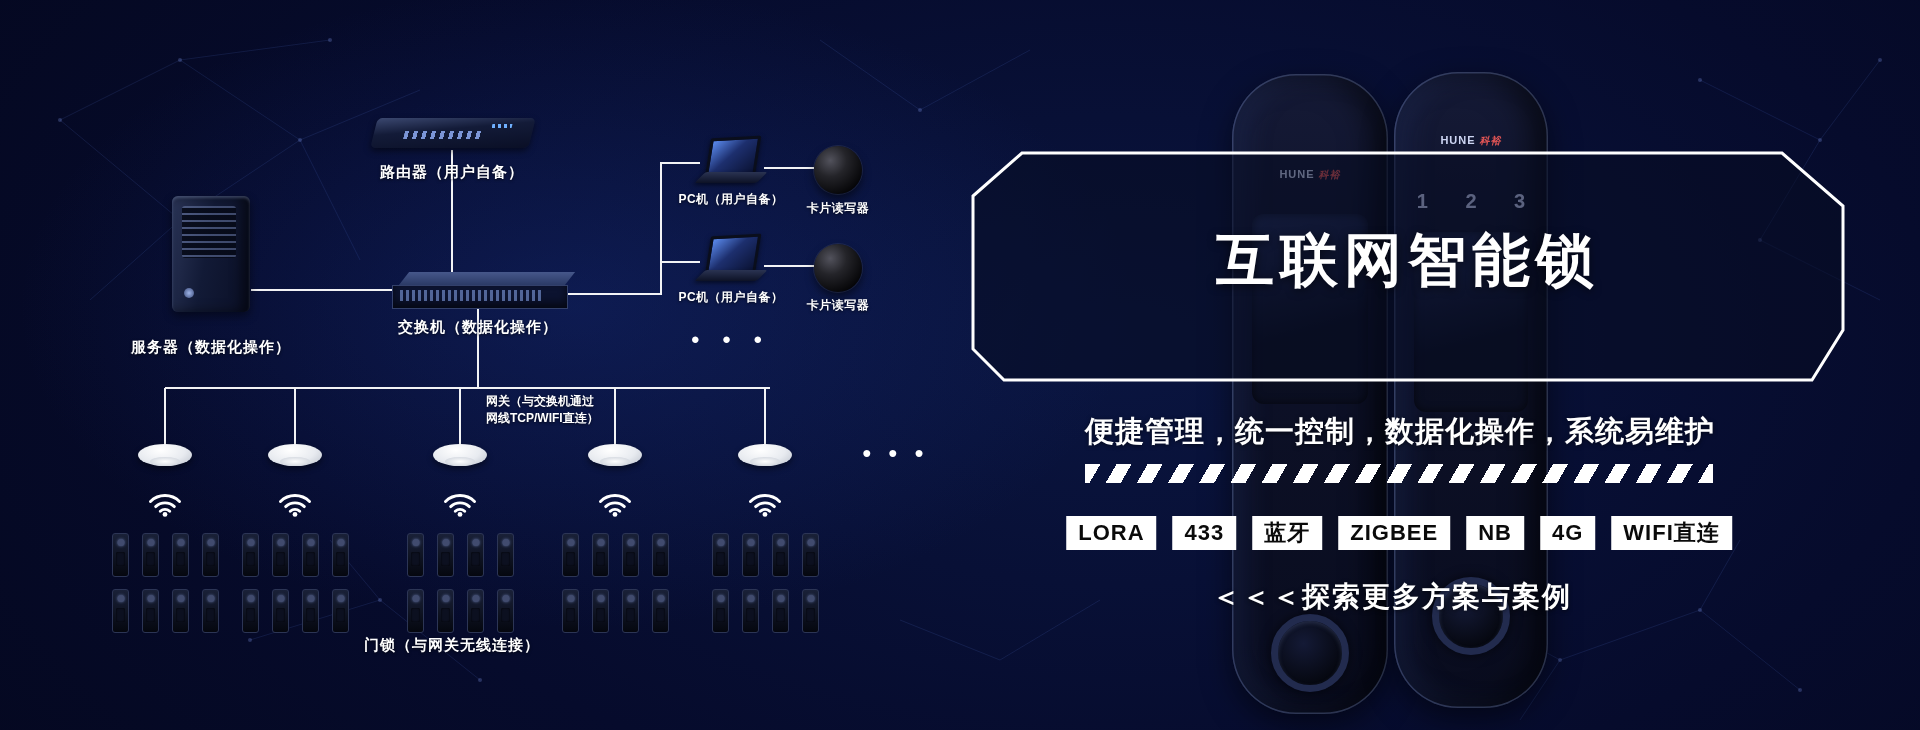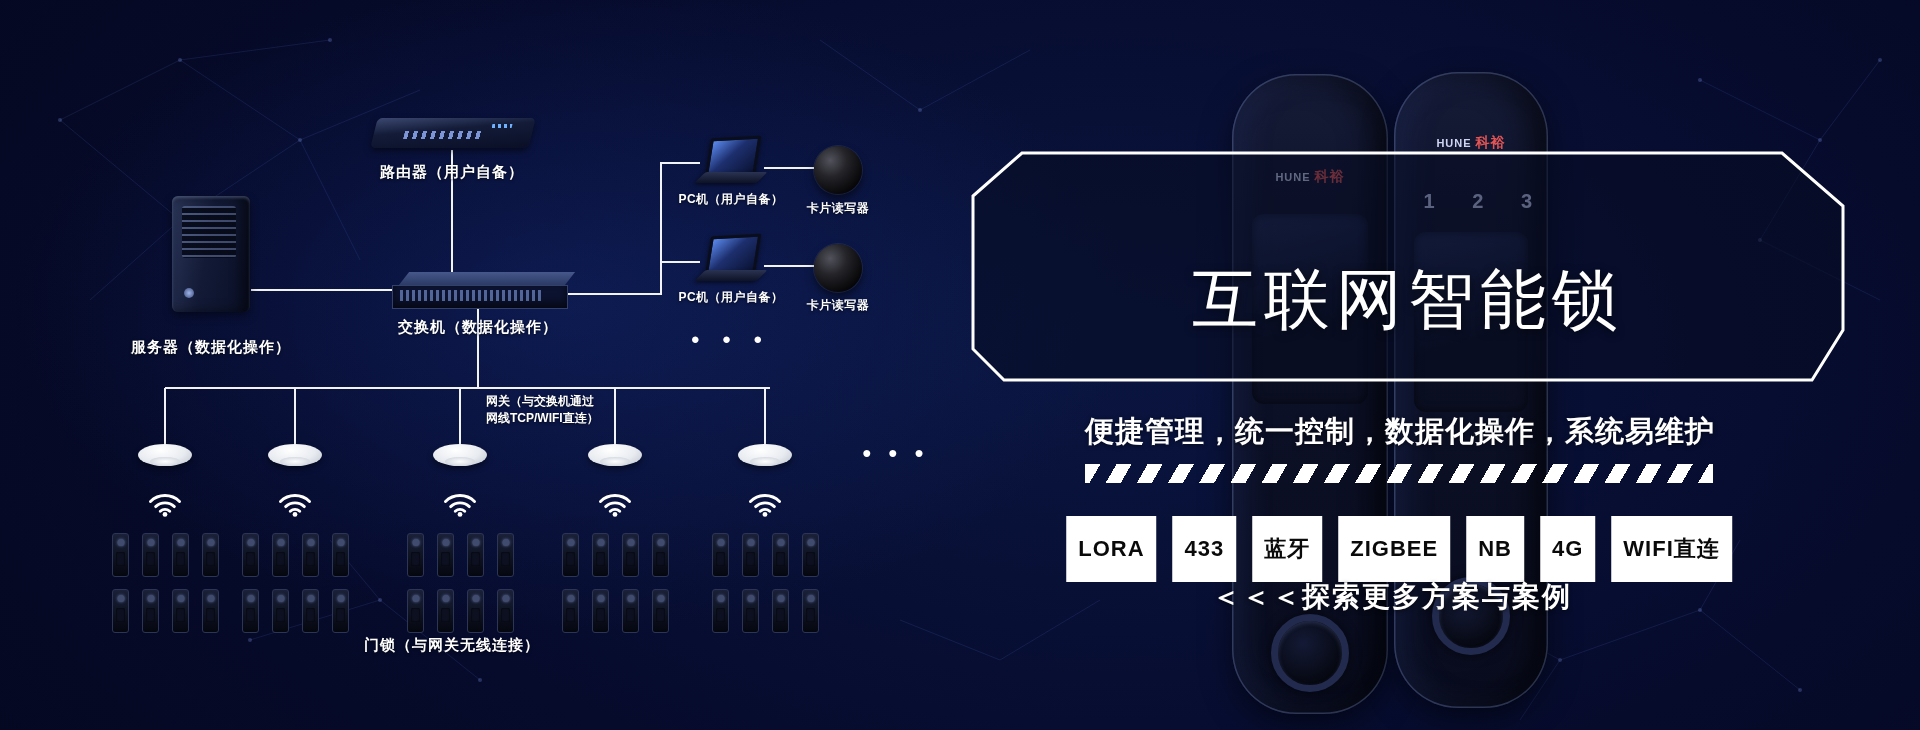--- a/index.html
+++ b/index.html
@@ -78,41 +78,41 @@
   
   .product { position:absolute; border-radius:64px;
     background:linear-gradient(180deg,#151a36 0%,#0d1128 40%,#090c1e 100%);
     box-shadow:inset 0 0 0 1.5px rgba(130,150,210,.30), inset -16px 0 30px rgba(0,0,0,.6),
                inset 14px 0 26px rgba(40,55,110,.30), 0 10px 30px rgba(0,0,0,.5); }
   .lock1 { left:1232px; top:74px; width:156px; height:640px; }
   .lock2 { left:1394px; top:72px; width:154px; height:636px; }
   .lock-brand { position:absolute; left:0; right:0; text-align:center; font-size:11px; letter-spacing:1px;
     color:#cdd5f2; font-weight:bold; }
   .lock1 .lock-brand { top:94px; } .lock2 .lock-brand { top:62px; }
-  .lock-brand .cn { color:#e25555; font-size:14px; }
-  .lock-digits { position:absolute; left:0; right:0; top:118px; text-align:right; font-size:20px;
+  .lock-brand .cn { color:#e25555; font-size:10px;font-style:italic; }
+  .lock-digits { position:absolute; left:0; right:0; top:118px; text-align:center; font-size:20px;
     letter-spacing:16px; text-indent:16px; color:#c2cbf0; font-weight:bold; }
   .lock-screen { position:absolute; left:20px; right:20px; border-radius:12px;
     background:linear-gradient(165deg, rgba(70,95,180,.30) 0%, rgba(10,14,32,.85) 60%);
     box-shadow:inset 0 0 10px rgba(0,0,0,.6); }
   .lock1 .lock-screen { top:140px; height:190px; }
   .lock2 .lock-screen { top:160px; height:180px; }
   .lock-handle { position:absolute; left:50%; transform:translateX(-50%); width:64px; height:64px; border-radius:50%;
     border:7px solid #222b4e; background:radial-gradient(circle at 40% 35%, #141a36, #05070f 75%);
     box-shadow:0 0 12px rgba(0,0,0,.6), inset 0 2px 4px rgba(120,140,200,.25); }
   .lock1 .lock-handle { top:540px; } .lock2 .lock-handle { top:505px; }
 
-  .title { position:absolute; left:1408px; top:222px; transform:translateX(-50%); font-size:66px; font-weight:400;
-    letter-spacing:6px; white-space:nowrap; color:#fff; text-shadow:0 2px 8px rgba(0,0,0,.55);margin-top:33px; }
+  .title { position:absolute; left:1408px; top:222px; transform:translateX(-50%); font-size:58px; font-weight:700;
+    letter-spacing:6px; white-space:nowrap; color:#fff; text-shadow:0 2px 8px rgba(0,0,0,.55); }
   .subtitle { position:absolute; left:1400px; top:412px; transform:translateX(-50%); font-size:29px; font-weight:600;
     letter-spacing:1px; white-space:nowrap; text-shadow:0 1px 4px rgba(0,0,0,.6); }
   .stripes { position:absolute; left:1085px; top:464px; width:628px; height:19px;
     background:repeating-linear-gradient(-60deg, #ffffff 0 13px, transparent 13px 27px); }
   .tags { position:absolute; left:1399px; top:516px; transform:translateX(-50%); display:flex; gap:16px; }
-  .tag { background:#ffffff; color:#0a0a0a; font-weight:bold; font-size:22px; line-height:34px; padding:16px 12px;
+  .tag { background:#ffffff; color:#0a0a0a; font-weight:bold; font-size:22px; line-height:34px; padding:0 12px;
     letter-spacing:1px; white-space:nowrap; cursor:pointer; }
   .explore { position:absolute; left:1392px; top:578px; transform:translateX(-50%); font-size:28px; font-weight:600;
     letter-spacing:2px; white-space:nowrap; cursor:pointer; text-shadow:0 1px 4px rgba(0,0,0,.6); }
 </style>
 </head>
 <body>
 
 <div class="stage">
 
   <svg class="abs" width="1920" height="730" viewBox="0 0 1920 730">

